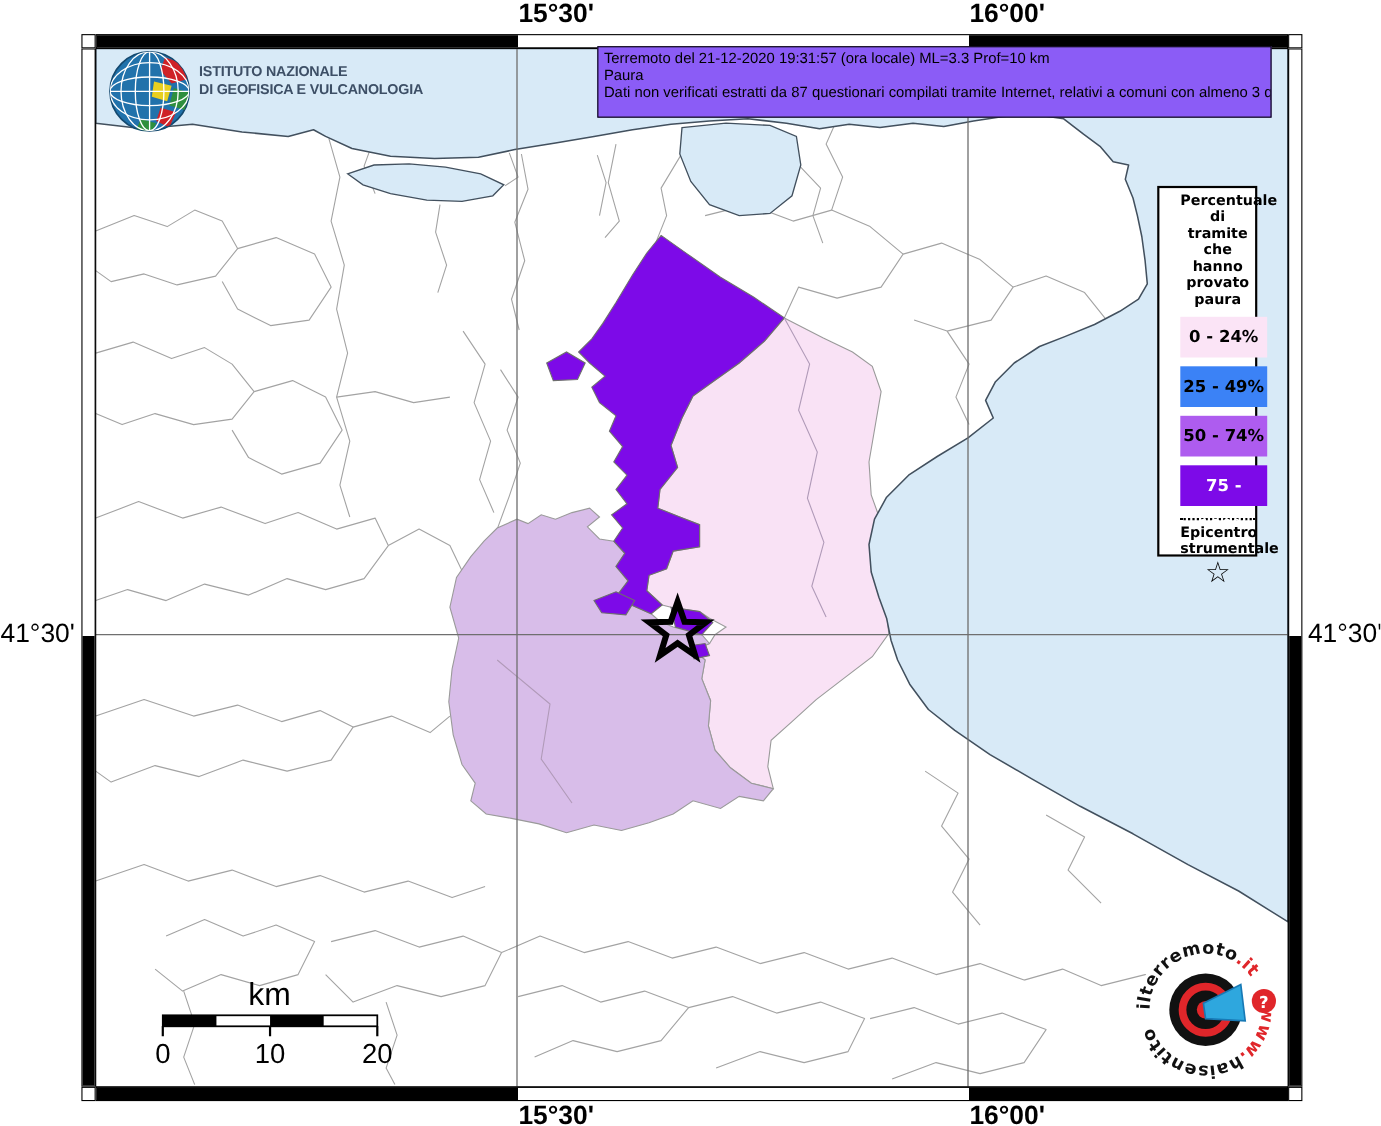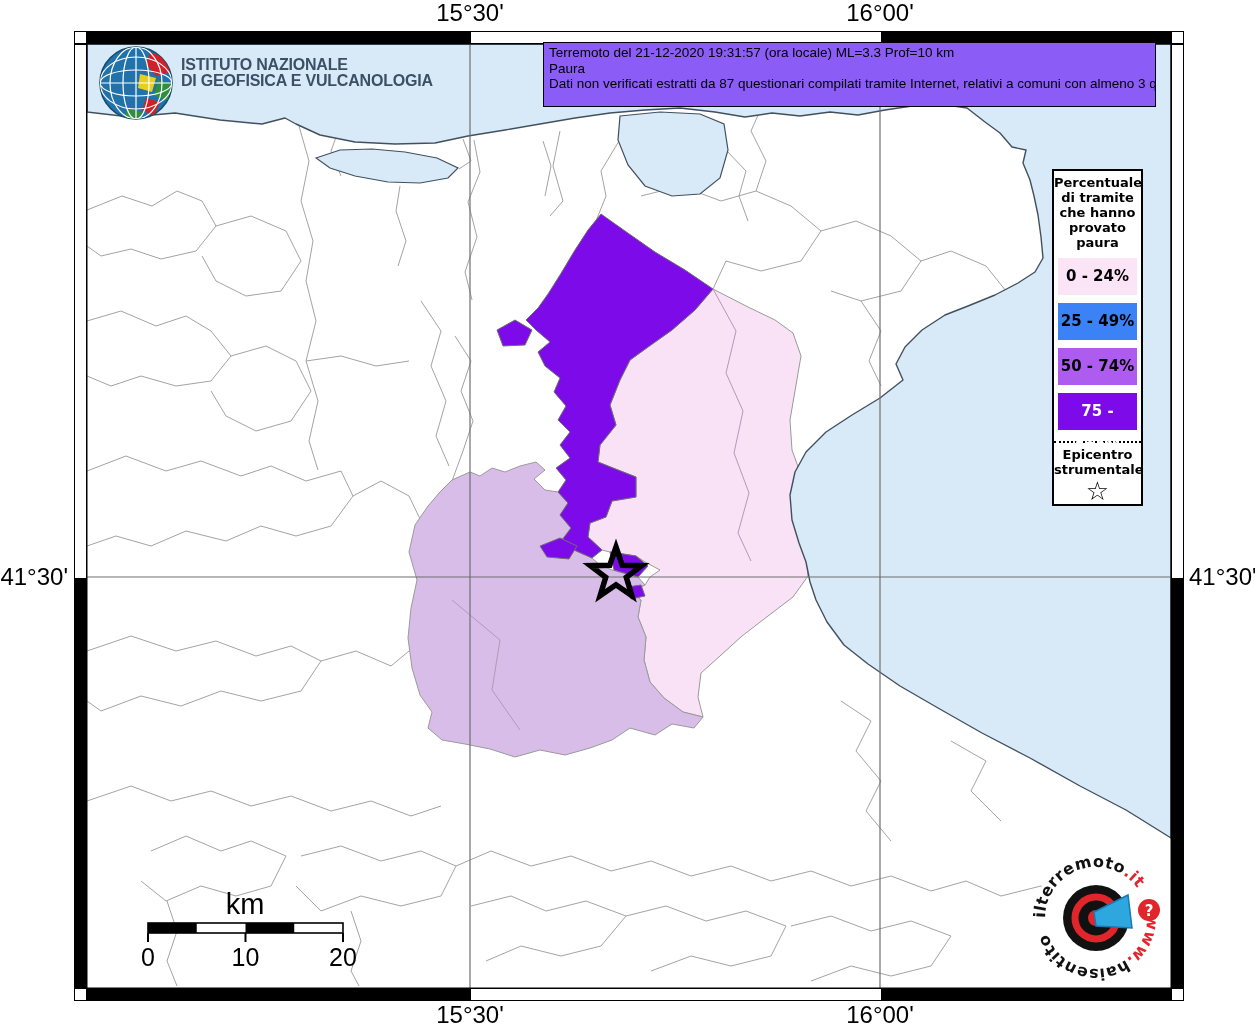--- a/index.html
+++ b/index.html
@@ -11,37 +11,37 @@
   .frame{position:absolute;box-sizing:border-box;border:1px solid #000;}
   .frame-top,.frame-bottom{left:87px;width:1084px;height:13px;
      background:linear-gradient(to right,#000 0 383px,#fff 383px 793px,#000 793px 100%);}
   .frame-top{top:31px;} .frame-bottom{top:988px;}
   .frame-left,.frame-right{top:44px;width:13px;height:944px;
      background:linear-gradient(to bottom,#fff 0 533px,#000 533px 100%);}
   .frame-left{left:74px;} .frame-right{left:1171px;}
   .corner{position:absolute;width:13px;height:13px;background:#fff;box-sizing:border-box;border:1px solid #000;}
   
   .coord{position:absolute;font-size:24px;line-height:26px;white-space:nowrap;}
-  .coord.center{width:140px;text-align:center;}
+  .coord.center{width:140px;text-align:right;font-weight:bold;}
   
   .title-box{position:absolute;left:543px;top:42px;width:613px;height:65px;background:#8b5cf6;
      border:1px solid #000;box-sizing:border-box;font-size:13.5px;line-height:15.6px;
      padding:2px 5px;white-space:nowrap;overflow:hidden;}
   
   .legend{position:absolute;left:1052px;top:169px;width:91px;height:337px;background:#fff;
      border:2px solid #000;box-sizing:border-box;text-align:center;
-     font-family:"DejaVu Sans",sans-serif;font-weight:bold;font-size:13px;}
+     font-family:"DejaVu Sans",sans-serif;font-weight:bold;font-size:13px;padding-left:19px;}
   .legend-title{margin-top:4px;line-height:15px;}
   .swatch{width:79px;height:37px;margin:8px auto 0;line-height:37px;font-size:15px;}
   .legend-sep{height:0;border-top:2px dotted #000;margin:11px 0 4px;}
   .legend-epi{line-height:15px;}
   .legend-star{font-size:26px;line-height:28px;font-weight:normal;}
   
   .ingv-text{position:absolute;left:181px;top:57px;color:#3d4f66;font-weight:bold;
-     font-size:16px;line-height:16px;letter-spacing:-0.2px;white-space:nowrap;}
+     font-size:13px;line-height:16px;letter-spacing:-0.2px;white-space:nowrap;}
 </style>
 </head>
 <body>
 
 <div class="canvas">
 
   <svg class="abs" style="left:0;top:0" width="1255" height="1024" viewBox="0 0 1255 1024">
     <defs>
       <clipPath id="mapclip">
           <rect x="87" y="44" width="1084" height="944"></rect>

